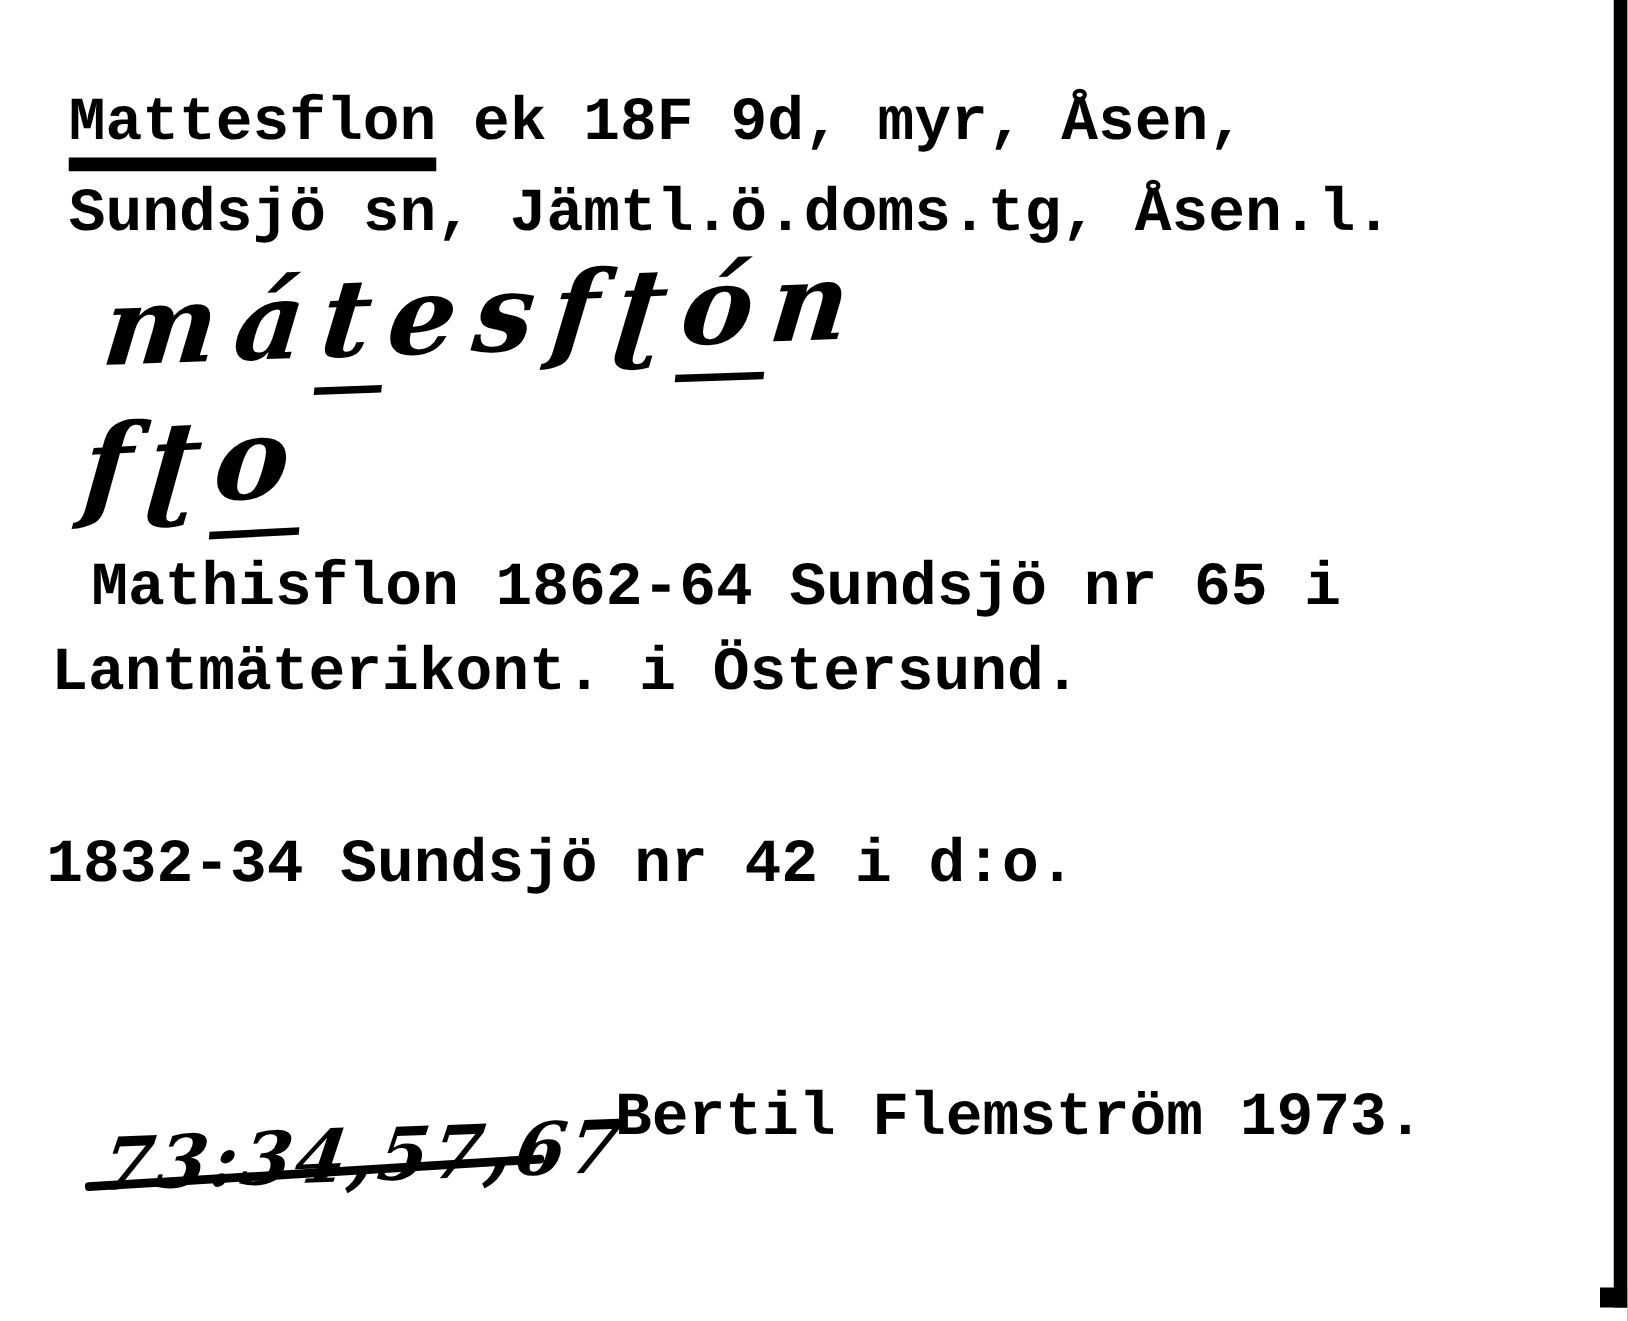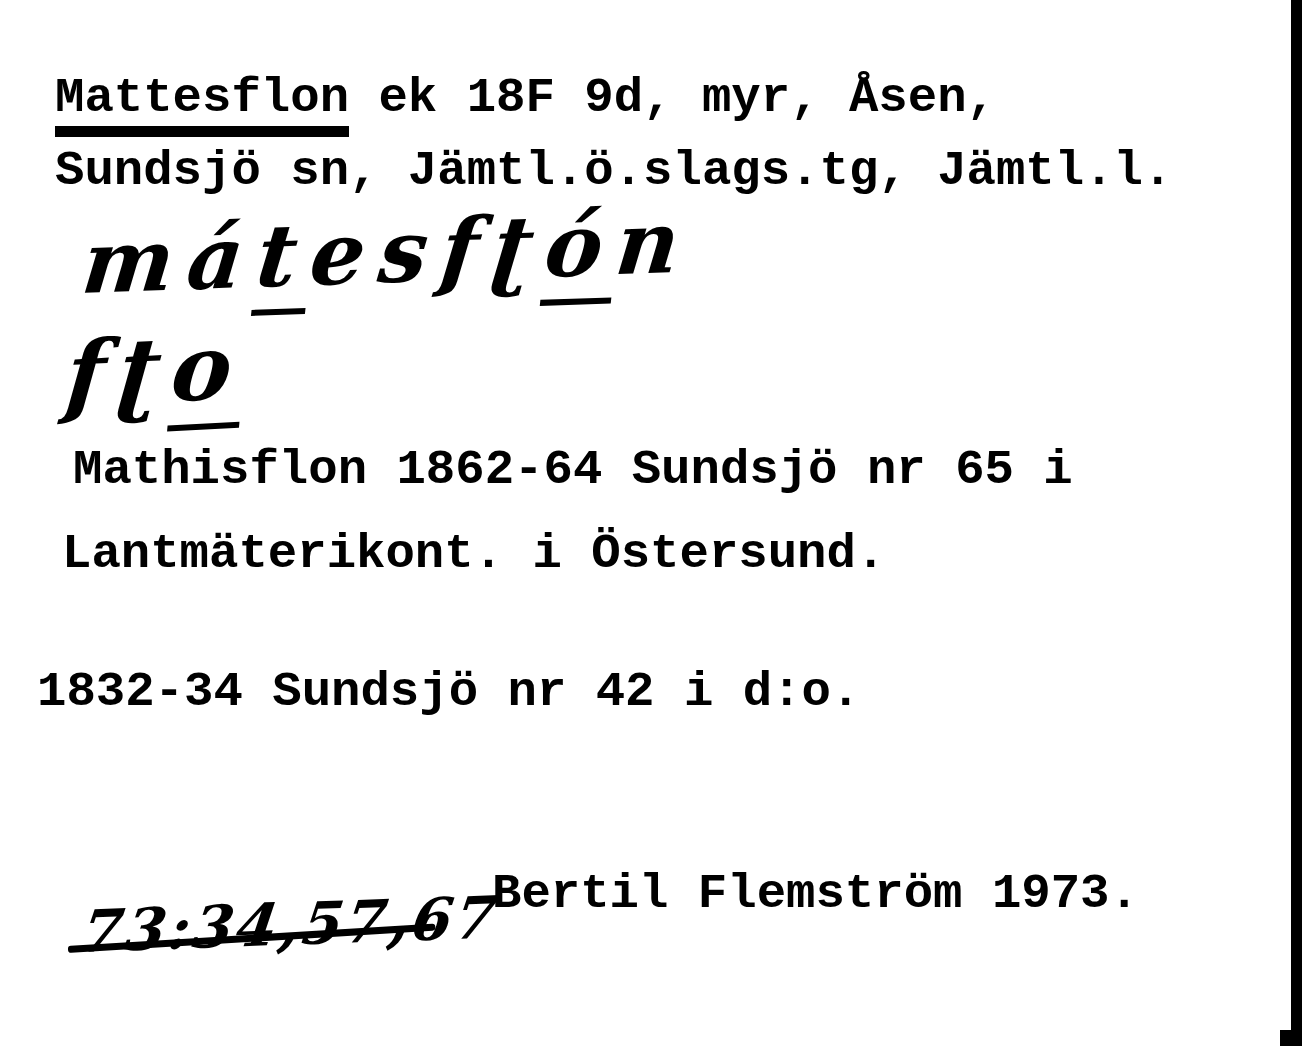--- a/index.html
+++ b/index.html
@@ -87,29 +87,29 @@
     background: #000;
   }
 </style>
 </head>
 <body>
 
 <div class="scan">
 
   <div class="typed" style="left:55px; top:72px;"><span class="headword">Mattesflon</span><span> ek 18F 9d, myr, Åsen,</span></div>
 
-  <div class="typed" style="left:55px; top:145px;">Sundsjö sn, Jämtl.ö.slags.tg, Jämtl.l.</div>
+  <div class="typed" style="left:55px; top:145px;">Sundsjö sn, Jämtl.ö.doms.tg, Åsen.l.</div>
 
   <div class="hw hw-word1"><span>má</span><span class="ul">t</span><span>esf</span><span>ʈ</span><span class="ul">ó</span><span>n</span></div>
 
   <div class="hw hw-word2"><span>fʈ</span><span class="ul">o</span></div>
 
 
   <div class="typed" style="left:73px; top:444px;">Mathisflon 1862-64 Sundsjö nr 65 i</div>
-  <div class="typed" style="left:62px; top:512px;margin-top:16px;">Lantmäterikont. i Östersund.</div>
+  <div class="typed" style="left:41px; top:512px;">Lantmäterikont. i Östersund.</div>
 
   <div class="typed" style="left:37px; top:666px;">1832-34 Sundsjö nr 42 i d:o.</div>
 
   <div class="typed" style="left:492px; top:868px;">Bertil Flemström 1973.</div>
 
   <div class="hw hw-note">73:34,57,67</div>
   <div class="strike-line"></div>
 
   <div class="scan-edge-right"></div>
   <div class="scan-edge-foot"></div>

